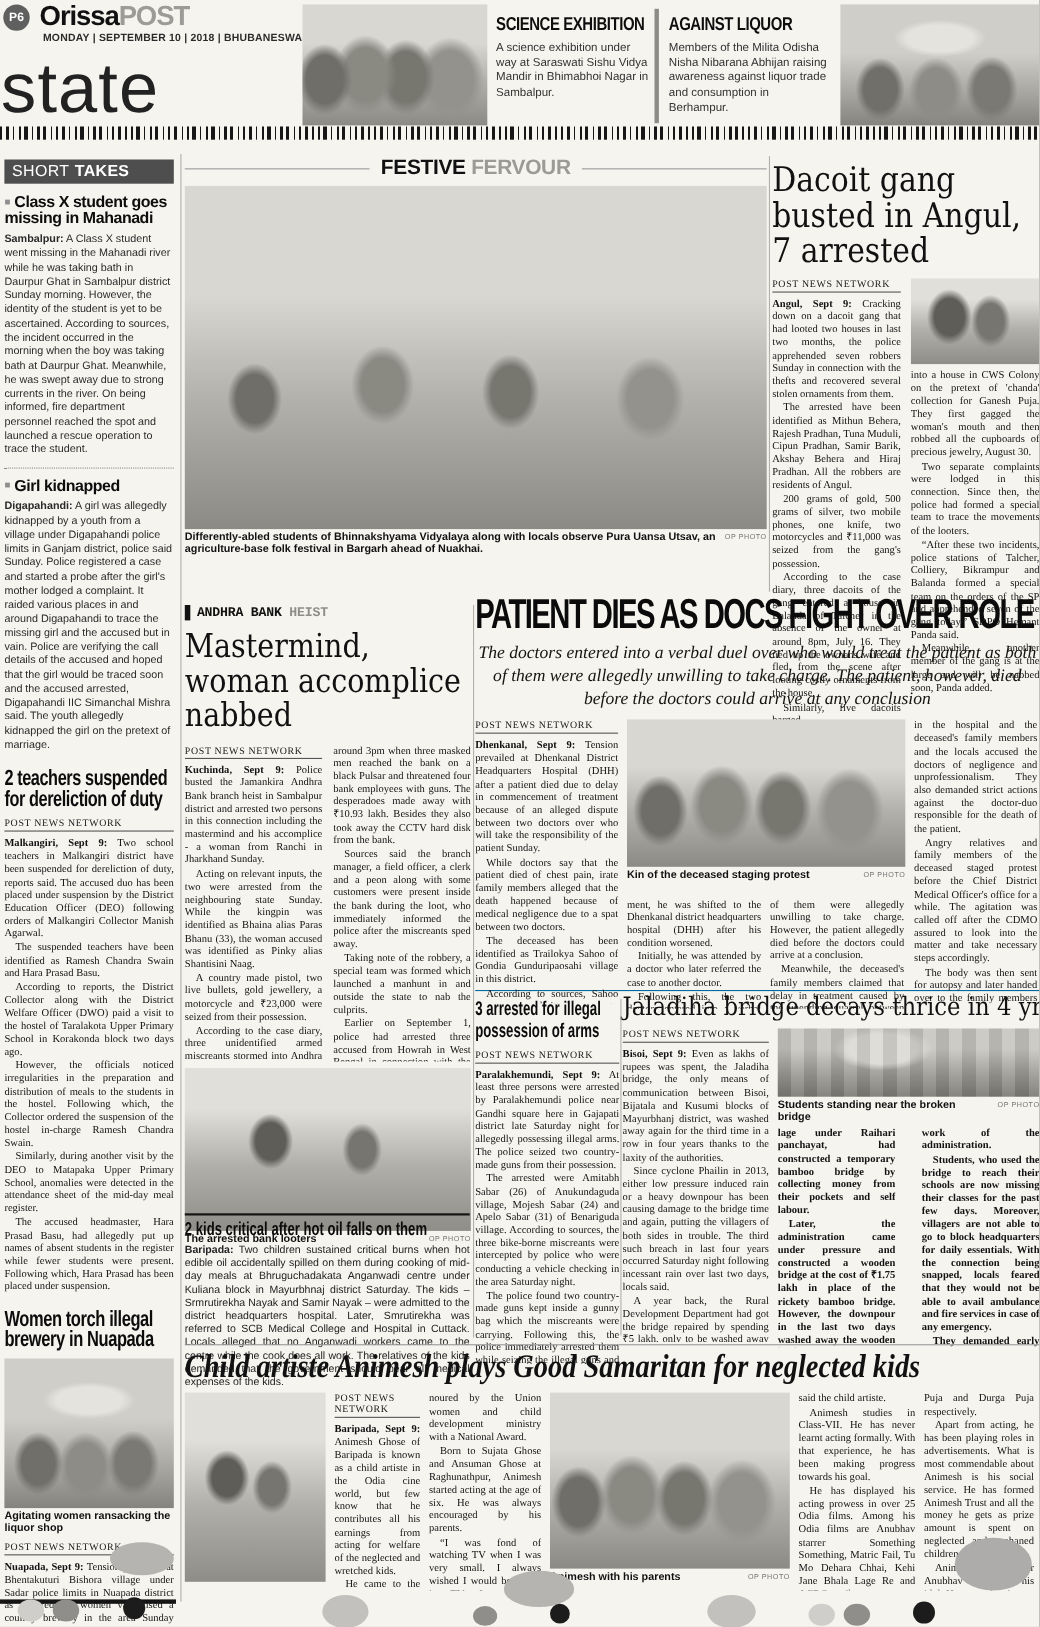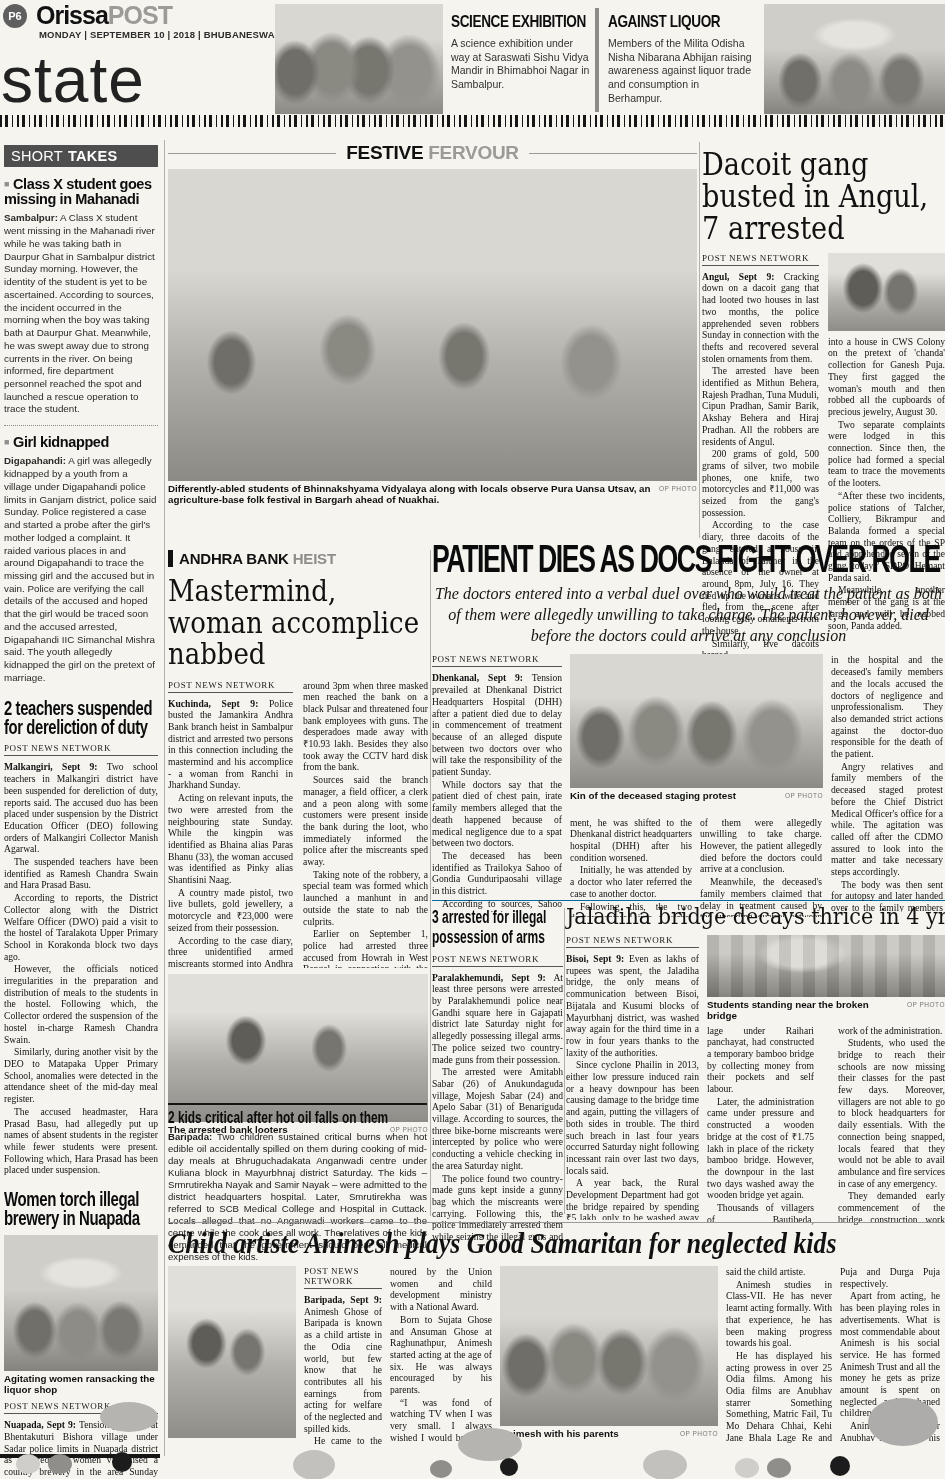--- a/index.html
+++ b/index.html
@@ -62,21 +62,21 @@
   .st-head{font-family:"Liberation Sans",sans-serif;font-weight:bold;font-size:14.5px;
            letter-spacing:-.4px;line-height:1.05;color:#0d0d0d;margin:0 0 5px 0;}
   .bullet{color:#8f8f8f;font-size:9px;margin-right:4px;vertical-align:2px;}
   .st-body{font-family:"Liberation Sans",sans-serif;font-size:9.8px;line-height:1.3;
            color:#2a2a2a;margin:0;text-align:left;}
   .dotted{border-top:1px dotted #8a8a8a;margin:9px 0;}
   .rail-head{margin:14px 0 6px 0;line-height:.95;}
   .rail-head .squeeze{font-family:"Liberation Sans",sans-serif;font-weight:bold;
            font-size:20px;letter-spacing:-.5px;color:#0c0c0c;}
   
-  .kicker{font-family:Liberation Sans, sans-serif;font-weight:bold;font-size:15px;
+  .kicker{font-family:Liberation Mono, monospace;font-weight:bold;font-size:12px;
           letter-spacing:-.2px;border-left:5px solid #111;padding-left:6px;color:#111;}
   .kicker .grey{color:#8e8d8a;}
   .fest-row{display:flex;align-items:center;gap:10px;}
   .fest-line{flex:1;height:1px;background:#9a9a9a;}
   .fest-title{font-family:"Liberation Sans",sans-serif;font-weight:bold;font-size:19px;letter-spacing:-.3px;color:#111;}
   .fest-title .grey{color:#9b9a97;}
   .big-sans-head{font-family:"Liberation Sans",sans-serif;font-weight:bold;color:#0b0b0b;}
   .standfirst{font-style:italic;font-size:16px;line-height:1.3;color:#15150f;text-align:center;}
   .blob{position:absolute;border-radius:50%;}
 </style>
@@ -259,21 +259,21 @@
         <p class="para">Since cyclone Phailin in 2013, either low pressure induced rain or a heavy downpour has been causing damage to the bridge time and again, putting the villagers of both sides in trouble. The third such breach in last four years occurred Saturday night following incessant rain over last two days, locals said.</p>
         <p class="para">A year back, the Rural Development Department had got the bridge repaired by spending ₹5 lakh, only to be washed away again. As predicted, the bridge could not withstand heavy downpour November, 2017 and gave in, putting the villagers of both sides apart.</p>
 
       </div>
       <div style="width:238px;">
         <div class="photo pC" style="width:238px;height:62px;"></div>
         <div class="cap-row">
           <span class="cap">Students standing near the broken bridge</span>
           <span class="credit">OP PHOTO</span>
         </div>
-        <div class="cols" style="gap:24px;margin-top:3px;">
+        <div class="cols" style="gap:24px;margin-top:3px;font-weight:bold;">
           <div style="width:115px;overflow:hidden;height:200px;">
             <p class="para first">lage under Raihari panchayat, had constructed a temporary bamboo bridge by collecting money from their pockets and self labour.</p>
             <p class="para">Later, the administration came under pressure and constructed a wooden bridge at the cost of ₹1.75 lakh in place of the rickety bamboo bridge. However, the downpour in the last two days washed away the wooden bridge yet again.</p>
             <p class="para">Thousands of villagers of Bautibeda, Sanapurunapani and Bhatachhatra panchayat under Bisoi block and Raihari panchayat under Bijatala block in Mayurbhanj district are paying the price owing to the breach, thanks to the callous</p>
           </div>
           <div style="width:115px;overflow:hidden;height:200px;">
             <p class="para first">work of the administration.</p>
             <p class="para">Students, who used the bridge to reach their schools are now missing their classes for the past few days. Moreover, villagers are not able to go to block headquarters for daily essentials. With the connection being snapped, locals feared that they would not be able to avail ambulance and fire services in case of any emergency.</p>
             <p class="para">They demanded early commencement of the bridge construction work before things worsen. Reports suggested that an estimated ₹3.36 crore has been allocated for construction of a permanent bridge under the Biju Setu Yojana.</p>
           </div>
@@ -286,21 +286,21 @@
     <h2 class="big-sans-head" style="font-size:17px;line-height:1;margin:0 0 5px 0;"><span class="squeeze nowrap" style="transform:scaleX(.7);">2 kids critical after hot oil falls on them</span></h2>
     <p class="sans" style="font-size:9.6px;line-height:1.25;margin:0;text-align:justify;color:#222;"><b>Baripada:</b> <span>Two children sustained critical burns when hot edible oil accidentally spilled on them during cooking of mid-day meals at Bhruguchadakata Anganwadi centre under Kuliana block in Mayurbhnaj district Saturday. The kids – Srmrutirekha Nayak and Samir Nayak – were admitted to the district headquarters hospital. Later, Smrutirekha was referred to SCB Medical College and Hospital in Cuttack. Locals alleged that no Anganwadi workers came to the centre while the cook does all work. The relatives of the kids demanded that the government should bear all medical expenses of the kids.</span></p>
   </section>
 
   <section class="abs" style="left:168px;top:1222px;width:777px;border-top:1px solid #9a9a9a;padding-top:5px;">
     <h1 style="font-family:'Liberation Serif',serif;font-style:italic;font-weight:bold;font-size:30px;line-height:1;margin:0 0 8px 0;color:#111;"><span class="squeeze nowrap" style="transform:scaleX(.86);">Child artiste Animesh plays Good Samaritan for neglected kids</span></h1>
     <div class="cols" style="gap:8px;">
       <div class="photo pD" style="width:128px;height:172px;flex:none;"></div>
       <div style="width:78px;overflow:hidden;height:180px;">
         <div class="byline">POST NEWS NETWORK</div>
-        <p class="para first"><b class="lead">Baripada, Sept 9:</b> <span>Animesh Ghose of Baripada is known as a child artiste in the Odia cine world, but few know that he contributes all his earnings from acting for welfare of the neglected and spilled kids.</span></p>
+        <p class="para first"><b class="lead">Baripada, Sept 9:</b> <span>Animesh Ghose of Baripada is known as a child artiste in the Odia cine world, but few know that he contributes all his earnings from acting for welfare of the neglected and wretched kids.</span></p>
         <p class="para">He came to the limelight in 2015 when he was ho-</p>
       </div>
       <div style="width:102px;overflow:hidden;height:180px;">
         <p class="para first">noured by the Union women and child development ministry with a National Award.</p>
         <p class="para">Born to Sujata Ghose and Ansuman Ghose at Raghunathpur, Animesh started acting at the age of six. He was always encouraged by his parents.</p>
         <p class="para">“I was fond of watching TV when I was very small. I always wished I would be acting in TV. I grew up developing my acting skills all by watching TV. Finally, my dream was realized. Now, acting has become my passion,”</p>
       </div>
       <div style="width:218px;flex:none;">
         <div class="photo pA" style="width:218px;height:160px;"></div>
         <div class="cap-row">

